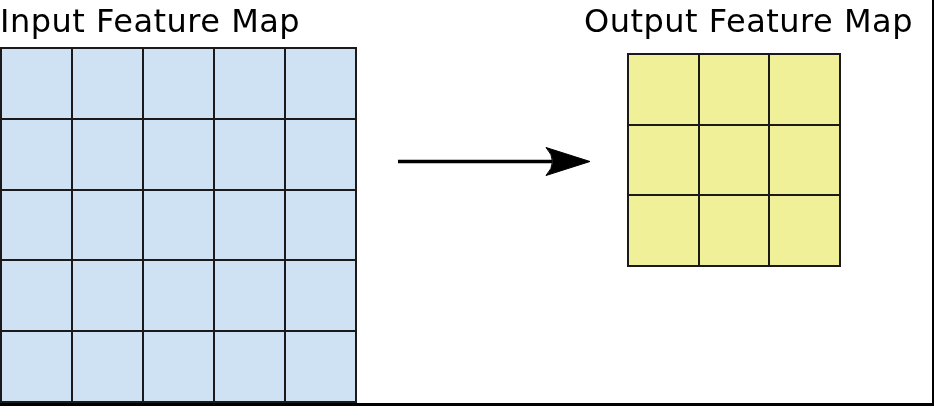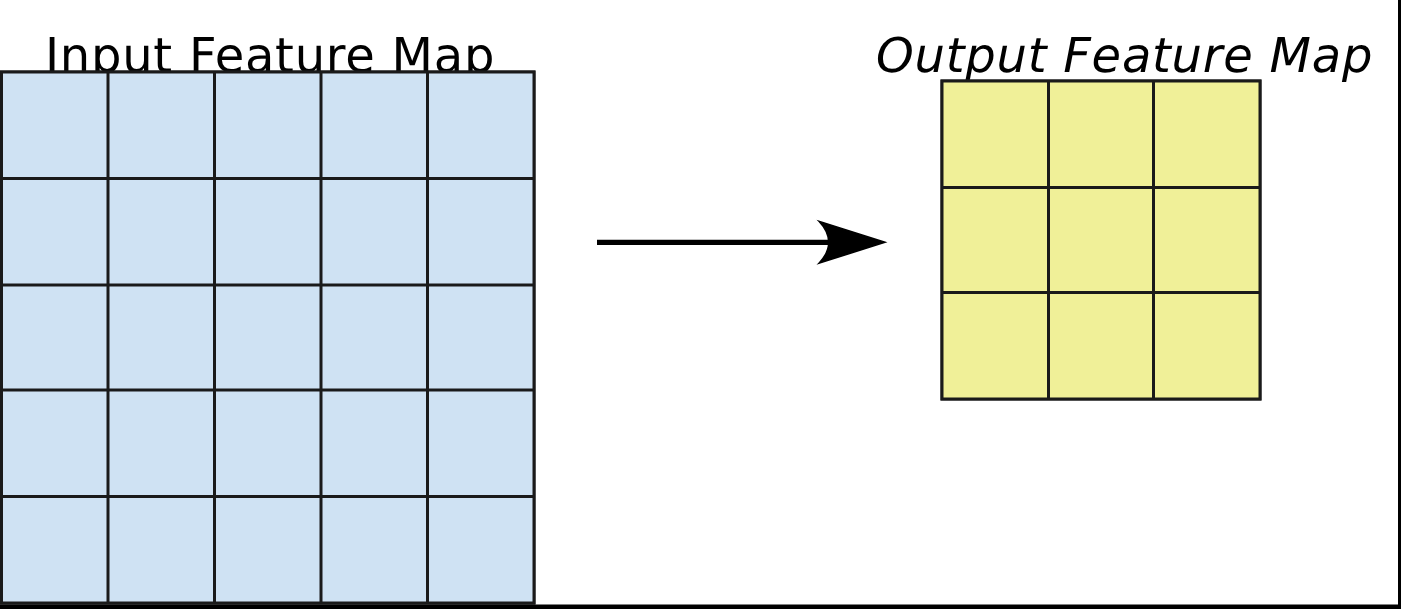--- a/index.html
+++ b/index.html
@@ -26,25 +26,25 @@
   }
   .edge-bottom {
     position: absolute;
     left: 0;
     bottom: 0;
     width: 100%;
     height: 3px;
   }
   .title {
     position: absolute;
-    top: 16px;
+    top: 0px;
     font-size: 32px;
     line-height: 42px;
     color: #000000;
-    text-align: center;
+    text-align: left;
     white-space: nowrap;
     letter-spacing: 0.5px;
   }
   .input-title {
     left: 0;
     width: 360px;
   }
   .output-title {
     left: 584px;
     width: 322px;
@@ -78,21 +78,21 @@
     top: 145px;
   }
 </style>
 </head>
 <body>
 
 <div class="canvas">
 
   <div class="title input-title" style="color: rgb(0, 0, 0);">Input Feature Map</div>
 
-  <div class="title output-title" style="color: rgb(0, 0, 0); font-style: italic;">Output Feature Map</div>
+  <div class="title output-title" style="color: rgb(0, 0, 0);">Output Feature Map</div>
 
   <div class="grid input-grid" style="grid-template-columns: repeat(5, 1fr); grid-template-rows: repeat(5, 1fr); background: rgb(26, 26, 26); border-color: rgb(26, 26, 26);">
       <div class="cell" style="background: rgb(207, 226, 243);"></div>
       <div class="cell" style="background: rgb(207, 226, 243);"></div>
       <div class="cell" style="background: rgb(207, 226, 243);"></div>
       <div class="cell" style="background: rgb(207, 226, 243);"></div>
       <div class="cell" style="background: rgb(207, 226, 243);"></div>
       <div class="cell" style="background: rgb(207, 226, 243);"></div>
       <div class="cell" style="background: rgb(207, 226, 243);"></div>
       <div class="cell" style="background: rgb(207, 226, 243);"></div>

